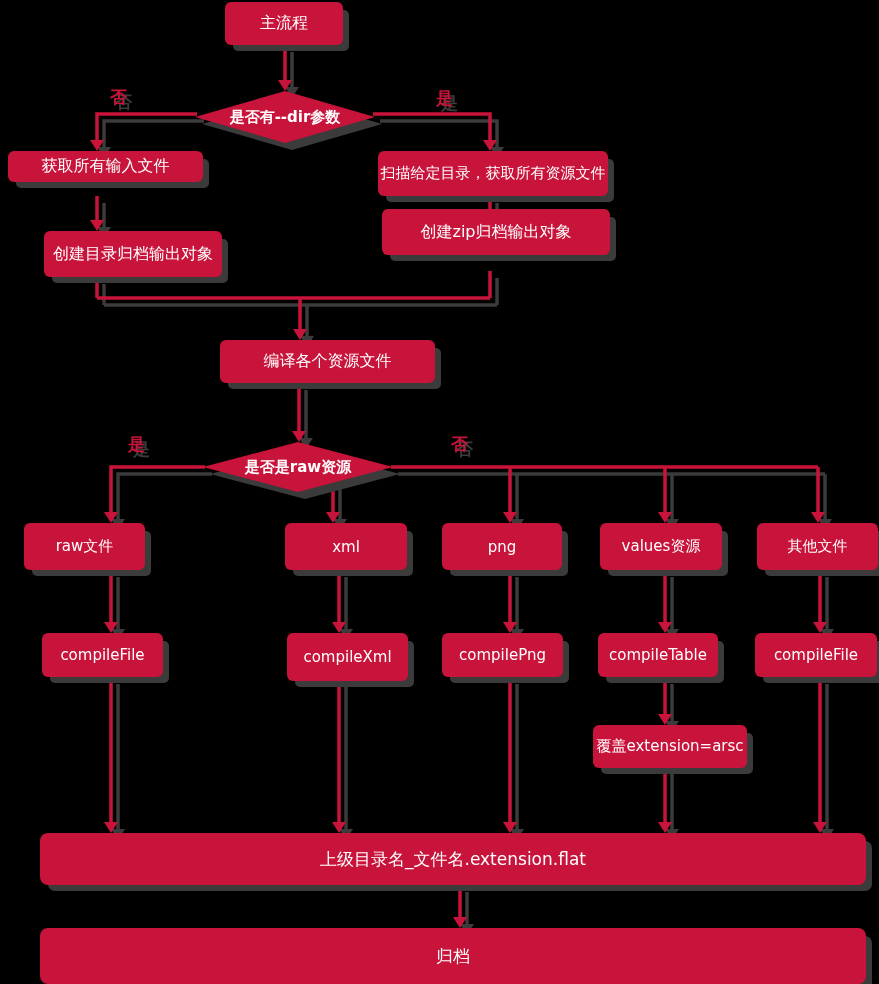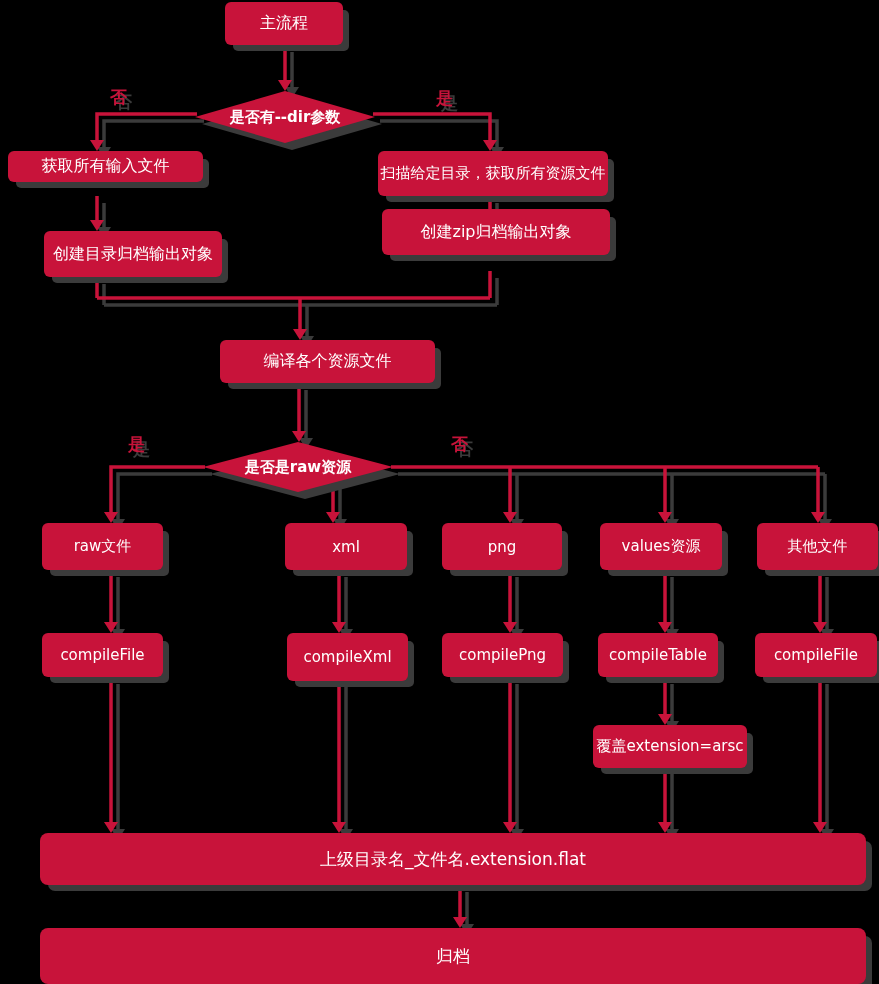--- a/index.html
+++ b/index.html
@@ -160,21 +160,21 @@
   <div class="diamond-wrap" style="left:203px;top:442px;width:190px;height:50px;">
     <svg width="190" height="50">
       <polygon class="dshape" points="95,0 190,25 95,50 0,25"></polygon>
     </svg>
     <span class="dlabel">是否是raw资源</span>
   </div>
 
   <span class="elabel" style="left:128px;top:436px;">是</span>
   <span class="elabel" style="left:451px;top:436px;">否</span>
 
-  <div class="node" style="left:42px;top:523px;width:121px;height:47px;">raw文件</div>
+  <div class="node" style="left:24px;top:523px;width:121px;height:47px;">raw文件</div>
   <div class="node" style="left:285px;top:523px;width:122px;height:47px;">xml</div>
   <div class="node" style="left:442px;top:523px;width:120px;height:47px;">png</div>
   <div class="node" style="left:600px;top:523px;width:122px;height:47px;">values资源</div>
   <div class="node" style="left:757px;top:523px;width:121px;height:47px;">其他文件</div>
 
   <div class="node" style="left:42px;top:633px;width:121px;height:44px;">compileFile</div>
   <div class="node" style="left:287px;top:633px;width:121px;height:48px;text-align:center;">compileXml</div>
   <div class="node" style="left:442px;top:633px;width:121px;height:44px;">compilePng</div>
   <div class="node" style="left:598px;top:633px;width:120px;height:44px;">compileTable</div>
   <div class="node" style="left:755px;top:633px;width:122px;height:44px;">compileFile</div>

